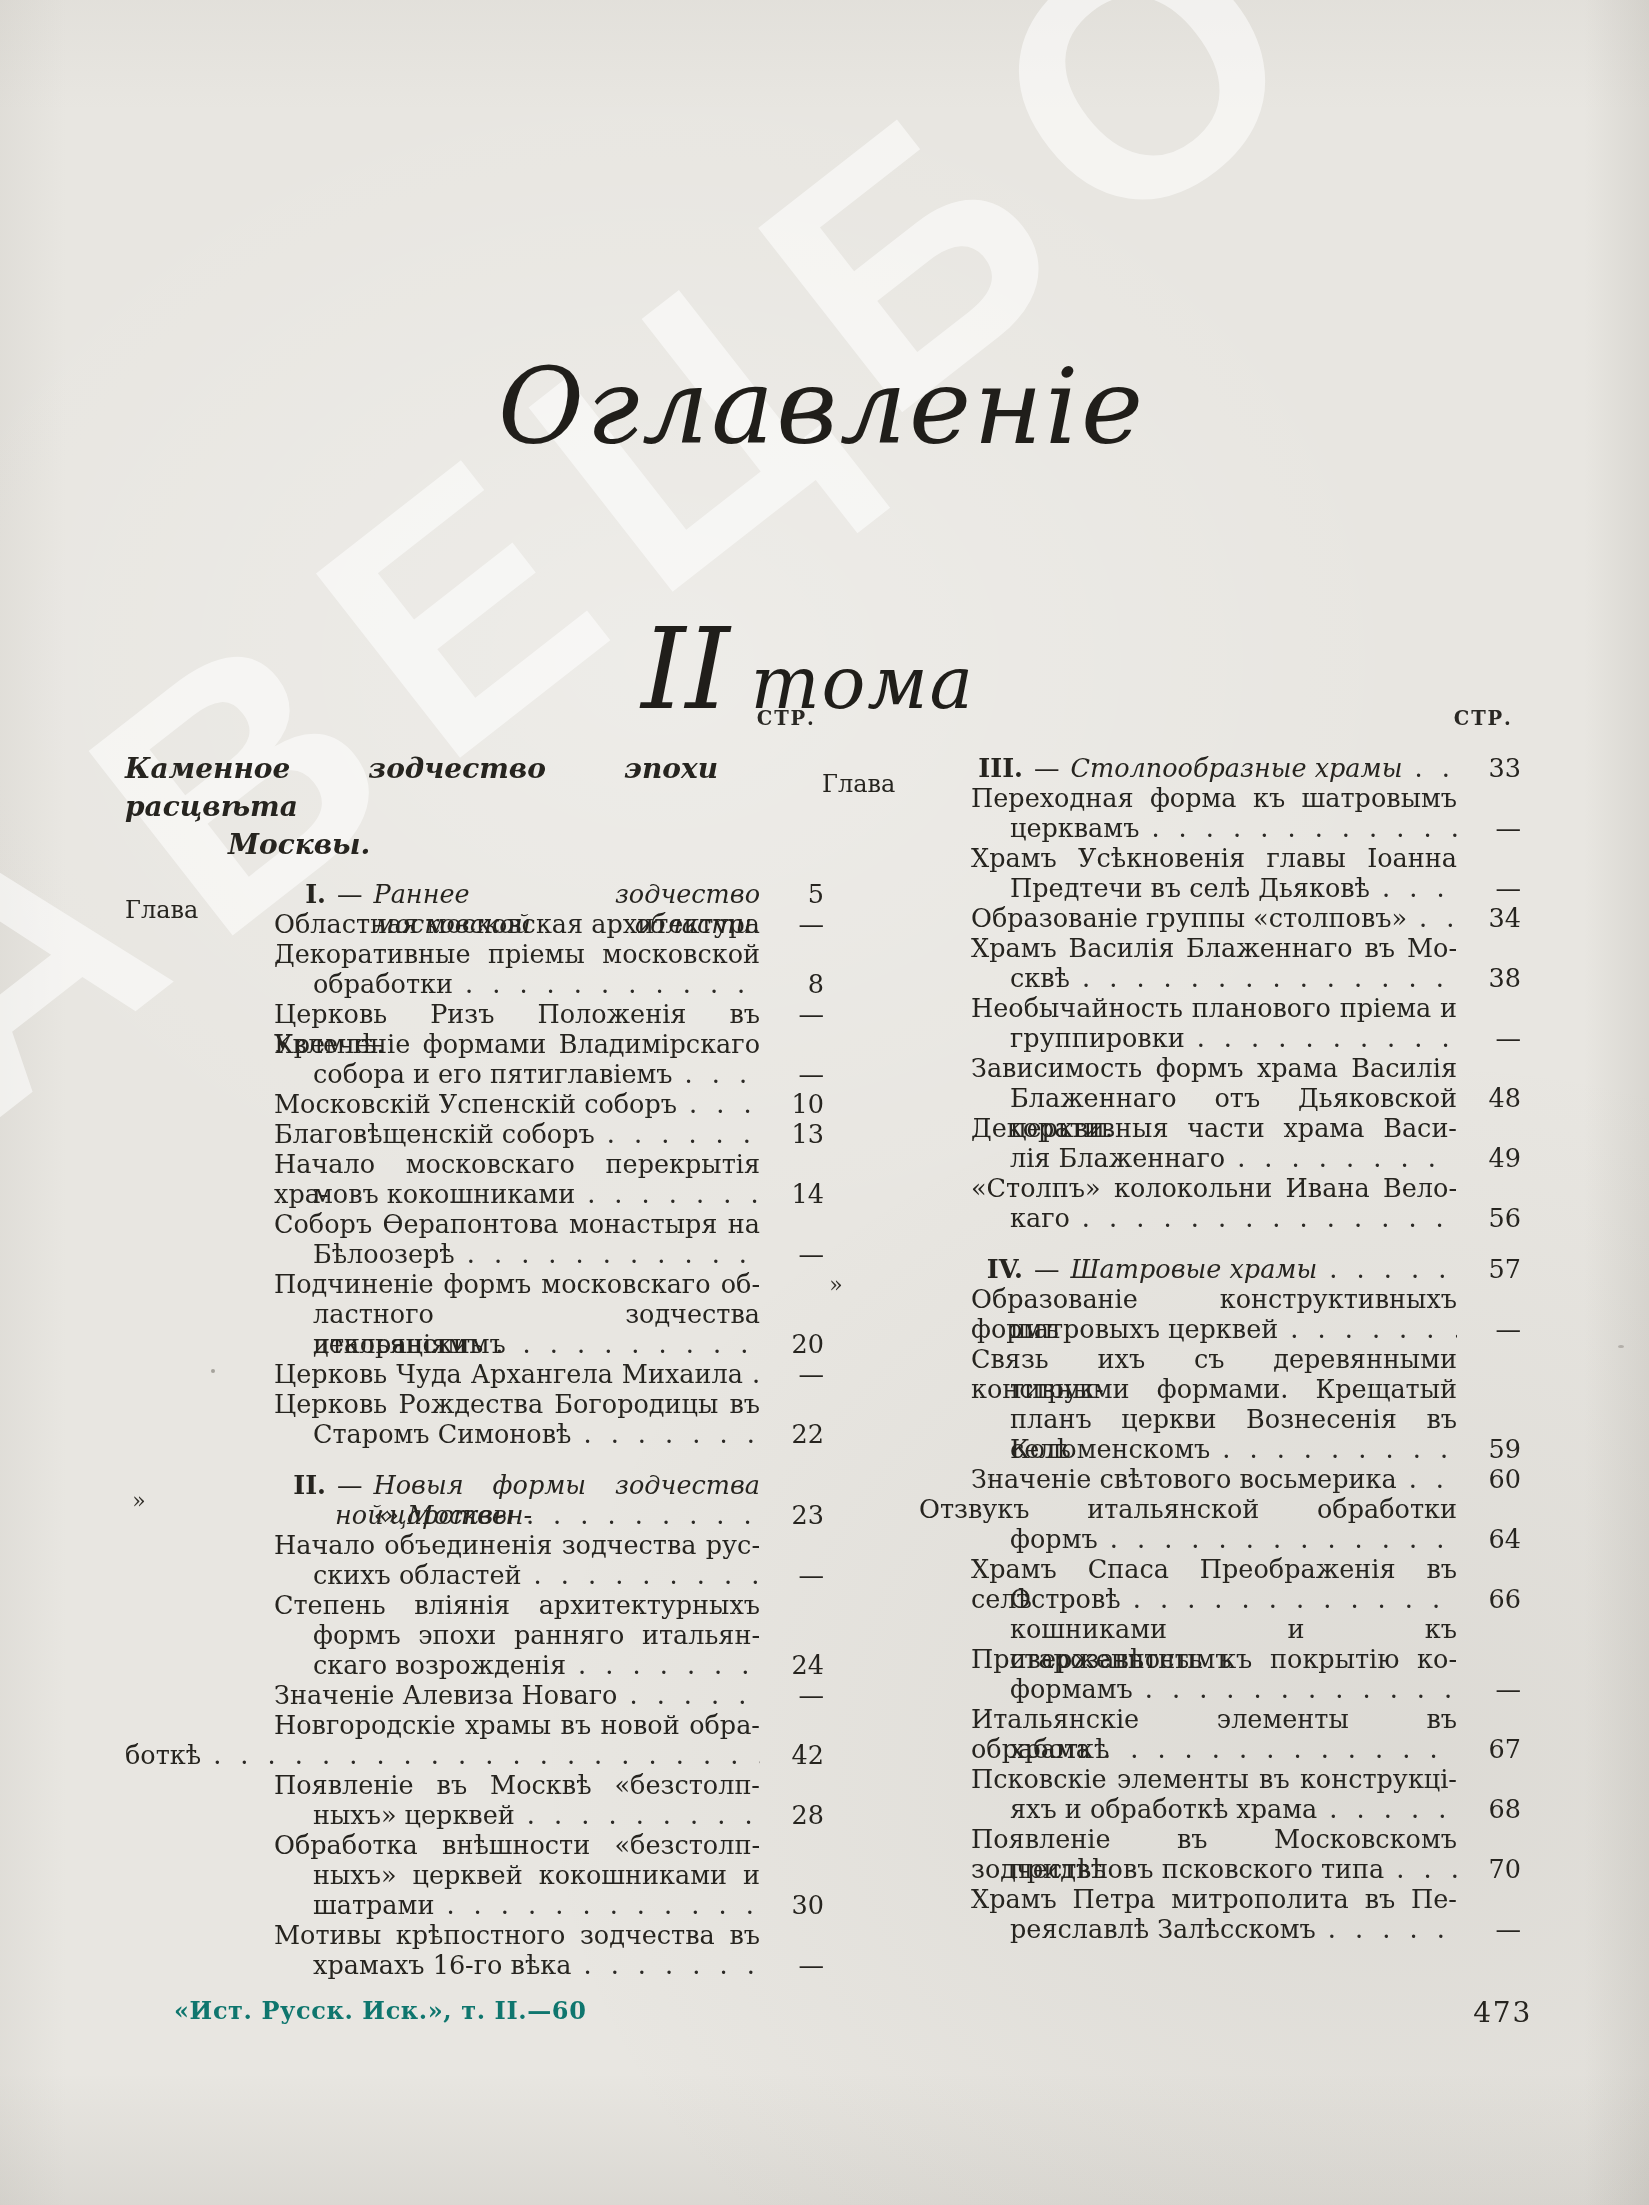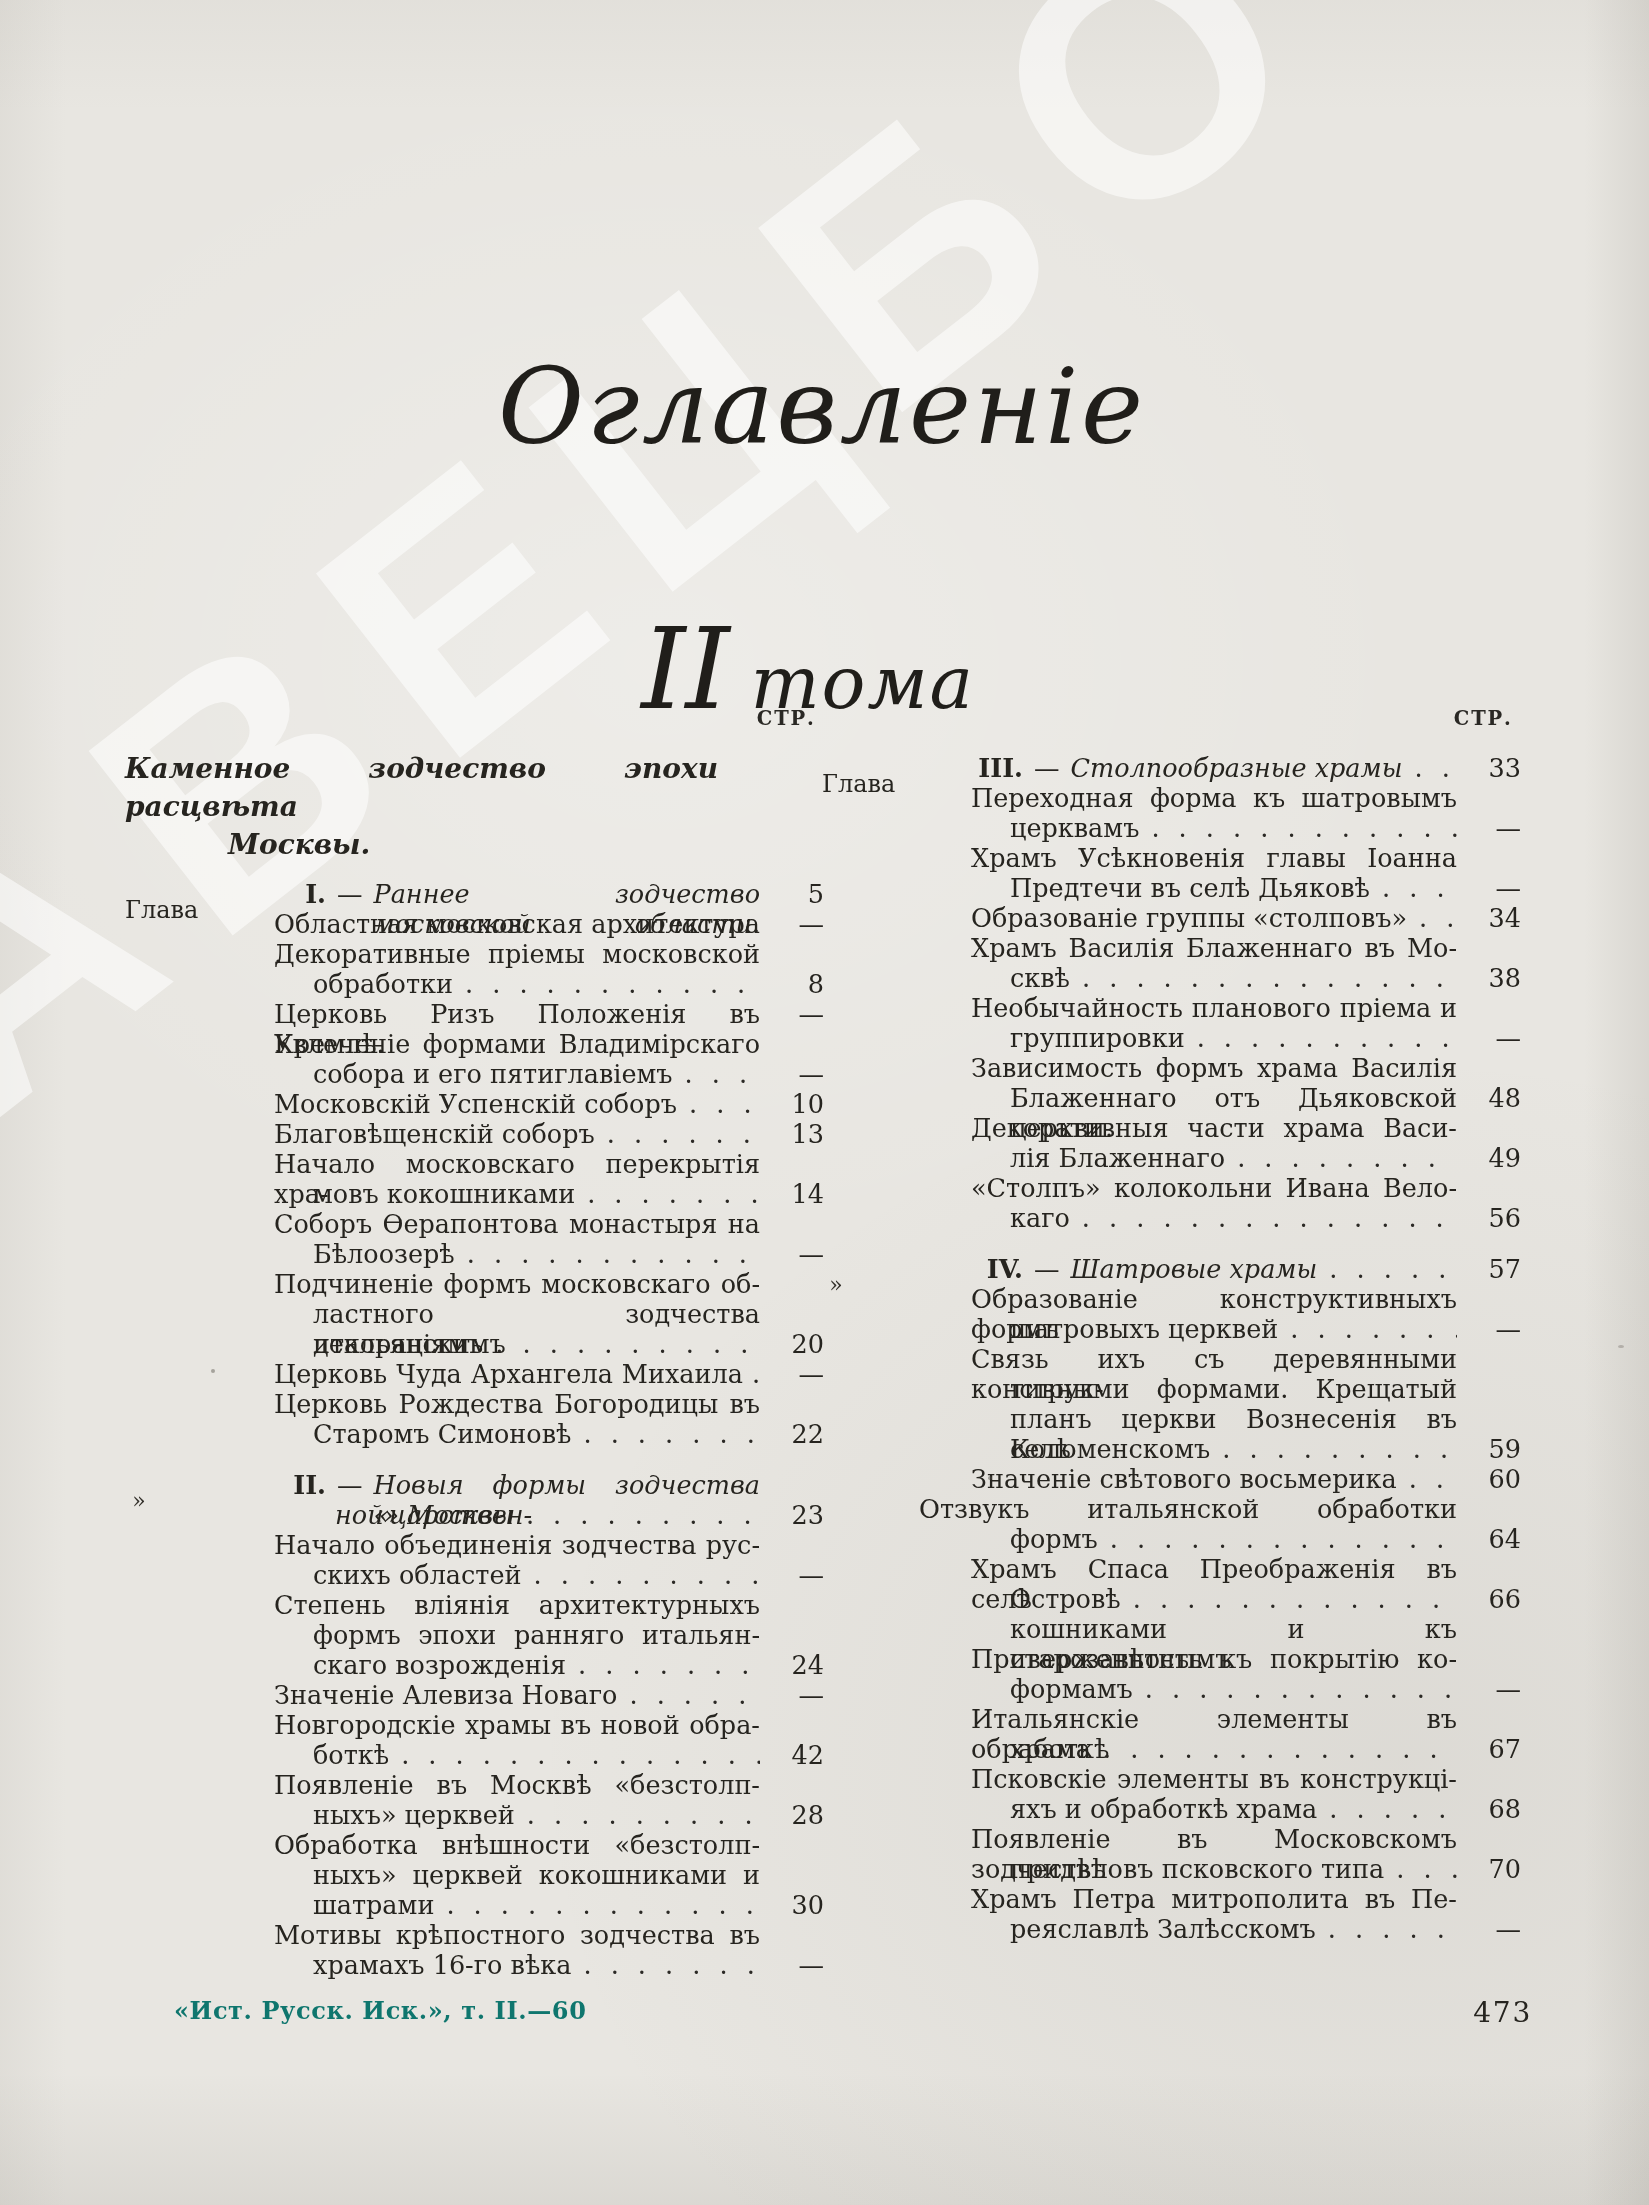--- a/index.html
+++ b/index.html
@@ -228,21 +228,21 @@
       <div class="ln">
         <span class="t" style="margin-left: 149px;">Значеніе Алевиза Новаго</span>
         <span class="leadr"> . . . . . . . . . . . . . . . . . . . . . . . . . . . . . . . . . . . . . . . .</span>
         <span class="pg">—</span>
       </div>
       <div class="ln">
         <span class="t j" style="margin-left: 149px;">Новгородскіе храмы въ новой обра-</span>
         <span class="pg"></span>
       </div>
       <div class="ln">
-        <span class="t" style="margin-left: 188px; text-align: center;">боткѣ</span>
+        <span class="t" style=" text-align: center;">боткѣ</span>
         <span class="leadr"> . . . . . . . . . . . . . . . . . . . . . . . . . . . . . . . . . . . . . . . .</span>
         <span class="pg">42</span>
       </div>
       <div class="ln">
         <span class="t j" style="margin-left: 149px;">Появленіе въ Москвѣ «безстолп-</span>
         <span class="pg"></span>
       </div>
       <div class="ln">
         <span class="t" style="margin-left: 188px;">ныхъ» церквей</span>
         <span class="leadr"> . . . . . . . . . . . . . . . . . . . . . . . . . . . . . . . . . . . . . . . .</span>

